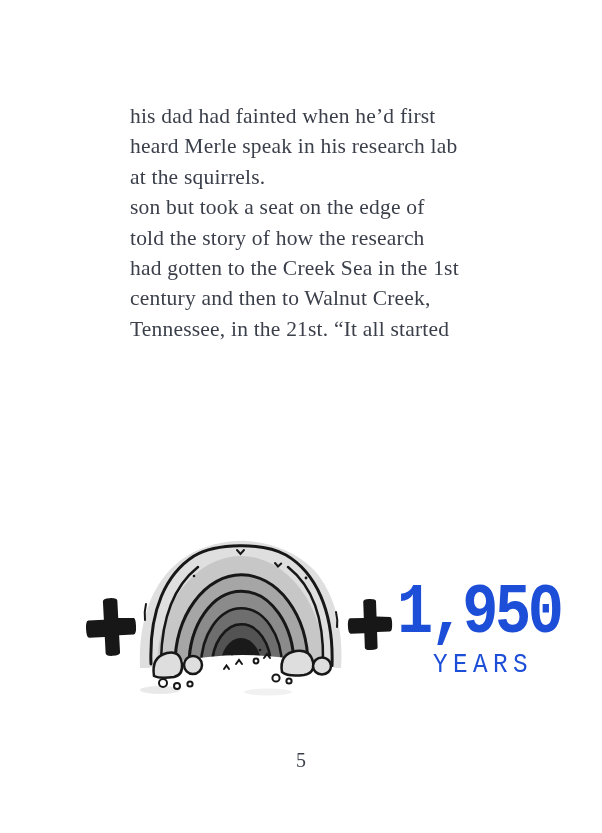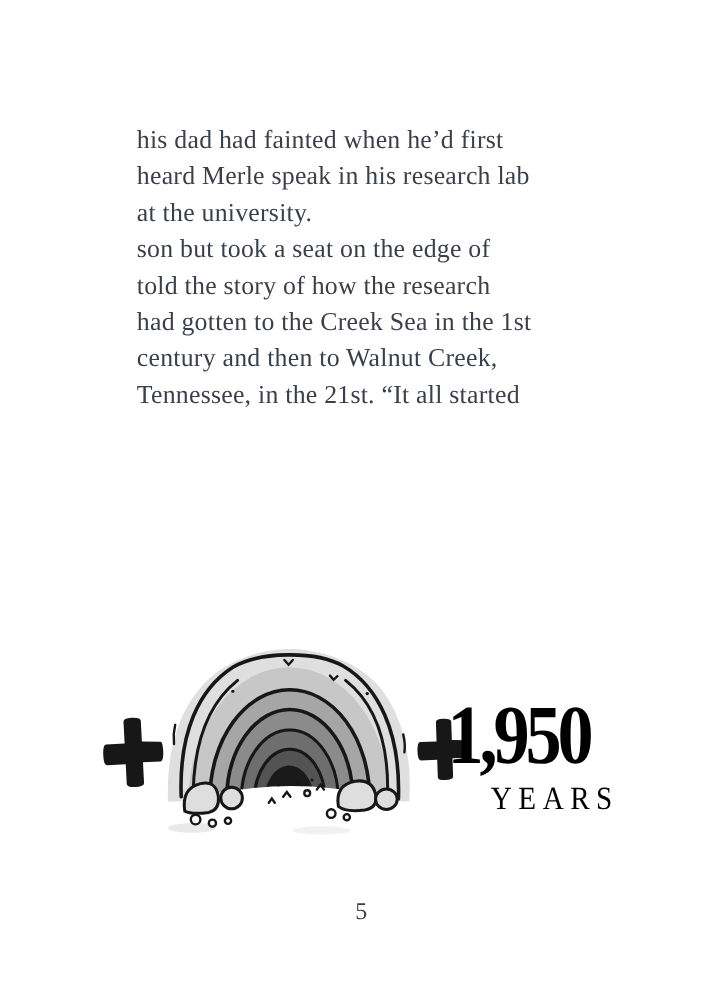--- a/index.html
+++ b/index.html
@@ -21,33 +21,34 @@
     left: 114px;
     top: 101px;
     width: 420px;
     color: #3a3f4a;
   }
   .line {
     font-size: 21.5px;
     line-height: 30.4px;
     white-space: nowrap;
     letter-spacing: 0.2px;
+    margin-left: 16px;
   }
   .line.indent { padding-left: 25px; }
   
   .plus-left  { position: absolute; left: 85px;  top: 596px; transform: rotate(-3deg); }
   .plus-right { position: absolute; left: 347px; top: 597px; transform: rotate(-2deg); }
   .cave       { position: absolute; left: 136px; top: 540px; }
   .caption {
     position: absolute;
-    left: 373px;
+    left: 397px;
     top: 582px;
     width: 200px;
-    color: #000000;
-    font-family: Liberation Serif, serif;
+    color: #1d4ed8;
+    font-family: Liberation Mono, monospace;
   }
   .caption .number {
     font-size: 70px;
     font-weight: 800;
     letter-spacing: -4px;
     line-height: 64px;
     transform: scaleX(0.86);
     transform-origin: left top;
     white-space: nowrap;
   }
@@ -73,21 +74,21 @@
   }
 </style>
 </head>
 <body>
 
 <div class="page">
 
   <main class="text-block">
     <p class="line">his dad had fainted when he’d first</p>
     <p class="line">heard Merle speak in his research lab</p>
-    <p class="line">at the university.</p>
+    <p class="line">at the squirrels.</p>
     <p class="line">son but took a seat on the edge of</p>
     <p class="line">told the story of how the research</p>
     <p class="line">had gotten to the Creek Sea in the 1st</p>
     <p class="line">century and then to Walnut Creek,</p>
     <p class="line">Tennessee, in the 21st. “It all started</p>
   </main>
 
   <figure>
 
     <svg class="plus-left" width="52" height="62" viewBox="0 0 54 62">

